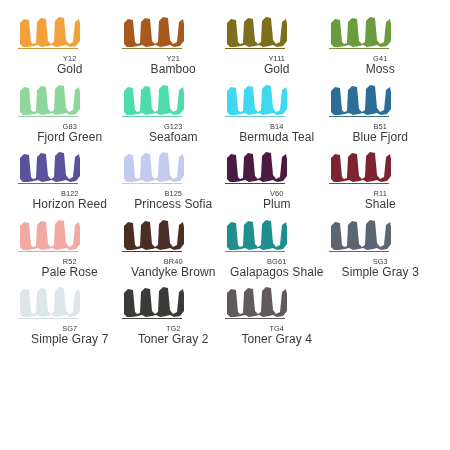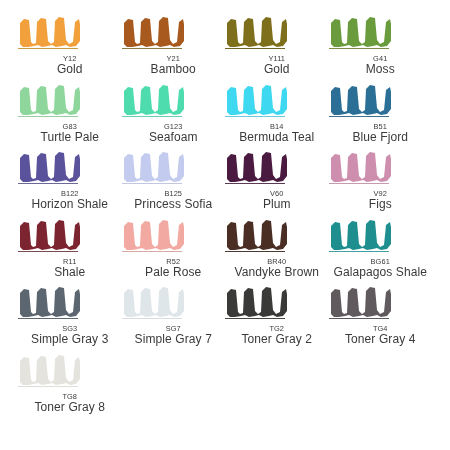--- a/index.html
+++ b/index.html
@@ -117,21 +117,21 @@
         <div class="swatch-name">Moss</div>
       </div>
       <div class="swatch-cell">
         <div class="swatch-mark-wrap">
           <svg viewBox="0 0 64 34" xmlns="http://www.w3.org/2000/svg">
             <path d="M2,30 L2,9 L6,5 L11,6 L13,28 L15,30 L18,29 L19,8 L23,4 L28,5 L30,27 L33,30 L36,28 L37,7 L41,3 L46,4 L48,26 L51,30 L55,28 L57,8 L61,5 L62,10 L62,27 L58,32 L52,33 L48,31 L44,32 L38,33 L34,31 L30,32 L24,33 L20,31 L16,32 L10,33 L5,33 Z" fill="#8ED69B"></path>
           </svg>
         </div>
         <div class="swatch-rule" style="background: rgb(155, 203, 163);"></div>
         <div class="swatch-code">G83</div>
-        <div class="swatch-name">Turtle Pale</div>
+        <div class="swatch-name">Fjord Green</div>
       </div>
       <div class="swatch-cell">
         <div class="swatch-mark-wrap">
           <svg viewBox="0 0 64 34" xmlns="http://www.w3.org/2000/svg">
             <path d="M2,30 L2,9 L6,5 L11,6 L13,28 L15,30 L18,29 L19,8 L23,4 L28,5 L30,27 L33,30 L36,28 L37,7 L41,3 L46,4 L48,26 L51,30 L55,28 L57,8 L61,5 L62,10 L62,27 L58,32 L52,33 L48,31 L44,32 L38,33 L34,31 L30,32 L24,33 L20,31 L16,32 L10,33 L5,33 Z" fill="#4EDCAE"></path>
           </svg>
         </div>
         <div class="swatch-rule" style="background: rgb(107, 205, 180);"></div>
         <div class="swatch-code">G123</div>
         <div class="swatch-name">Seafoam</div>
@@ -157,21 +157,21 @@
         <div class="swatch-name">Blue Fjord</div>
       </div>
       <div class="swatch-cell">
         <div class="swatch-mark-wrap">
           <svg viewBox="0 0 64 34" xmlns="http://www.w3.org/2000/svg">
             <path d="M2,30 L2,9 L6,5 L11,6 L13,28 L15,30 L18,29 L19,8 L23,4 L28,5 L30,27 L33,30 L36,28 L37,7 L41,3 L46,4 L48,26 L51,30 L55,28 L57,8 L61,5 L62,10 L62,27 L58,32 L52,33 L48,31 L44,32 L38,33 L34,31 L30,32 L24,33 L20,31 L16,32 L10,33 L5,33 Z" fill="#5B529C"></path>
           </svg>
         </div>
         <div class="swatch-rule" style="background: rgb(109, 106, 155);"></div>
         <div class="swatch-code">B122</div>
-        <div class="swatch-name">Horizon Shale</div>
+        <div class="swatch-name">Horizon Reed</div>
       </div>
       <div class="swatch-cell">
         <div class="swatch-mark-wrap">
           <svg viewBox="0 0 64 34" xmlns="http://www.w3.org/2000/svg">
             <path d="M2,30 L2,9 L6,5 L11,6 L13,28 L15,30 L18,29 L19,8 L23,4 L28,5 L30,27 L33,30 L36,28 L37,7 L41,3 L46,4 L48,26 L51,30 L55,28 L57,8 L61,5 L62,10 L62,27 L58,32 L52,33 L48,31 L44,32 L38,33 L34,31 L30,32 L24,33 L20,31 L16,32 L10,33 L5,33 Z" fill="#C3CBEE"></path>
           </svg>
         </div>
         <div class="swatch-rule" style="background: rgb(194, 200, 224);"></div>
         <div class="swatch-code">B125</div>
         <div class="swatch-name">Princess Sofia</div>
@@ -182,30 +182,20 @@
             <path d="M2,30 L2,9 L6,5 L11,6 L13,28 L15,30 L18,29 L19,8 L23,4 L28,5 L30,27 L33,30 L36,28 L37,7 L41,3 L46,4 L48,26 L51,30 L55,28 L57,8 L61,5 L62,10 L62,27 L58,32 L52,33 L48,31 L44,32 L38,33 L34,31 L30,32 L24,33 L20,31 L16,32 L10,33 L5,33 Z" fill="#4A1A40"></path>
           </svg>
         </div>
         <div class="swatch-rule" style="background: rgb(90, 58, 87);"></div>
         <div class="swatch-code">V60</div>
         <div class="swatch-name">Plum</div>
       </div>
       <div class="swatch-cell">
         <div class="swatch-mark-wrap">
           <svg viewBox="0 0 64 34" xmlns="http://www.w3.org/2000/svg">
-            <path d="M2,30 L2,9 L6,5 L11,6 L13,28 L15,30 L18,29 L19,8 L23,4 L28,5 L30,27 L33,30 L36,28 L37,7 L41,3 L46,4 L48,26 L51,30 L55,28 L57,8 L61,5 L62,10 L62,27 L58,32 L52,33 L48,31 L44,32 L38,33 L34,31 L30,32 L24,33 L20,31 L16,32 L10,33 L5,33 Z" fill="#CE8FAE"></path>
-          </svg>
-        </div>
-        <div class="swatch-rule" style="background: rgb(198, 155, 176);"></div>
-        <div class="swatch-code">V92</div>
-        <div class="swatch-name">Figs</div>
-      </div>
-      <div class="swatch-cell">
-        <div class="swatch-mark-wrap">
-          <svg viewBox="0 0 64 34" xmlns="http://www.w3.org/2000/svg">
             <path d="M2,30 L2,9 L6,5 L11,6 L13,28 L15,30 L18,29 L19,8 L23,4 L28,5 L30,27 L33,30 L36,28 L37,7 L41,3 L46,4 L48,26 L51,30 L55,28 L57,8 L61,5 L62,10 L62,27 L58,32 L52,33 L48,31 L44,32 L38,33 L34,31 L30,32 L24,33 L20,31 L16,32 L10,33 L5,33 Z" fill="#7C2430"></path>
           </svg>
         </div>
         <div class="swatch-rule" style="background: rgb(122, 74, 82);"></div>
         <div class="swatch-code">R11</div>
         <div class="swatch-name">Shale</div>
       </div>
       <div class="swatch-cell">
         <div class="swatch-mark-wrap">
           <svg viewBox="0 0 64 34" xmlns="http://www.w3.org/2000/svg">
@@ -268,25 +258,15 @@
       </div>
       <div class="swatch-cell">
         <div class="swatch-mark-wrap">
           <svg viewBox="0 0 64 34" xmlns="http://www.w3.org/2000/svg">
             <path d="M2,30 L2,9 L6,5 L11,6 L13,28 L15,30 L18,29 L19,8 L23,4 L28,5 L30,27 L33,30 L36,28 L37,7 L41,3 L46,4 L48,26 L51,30 L55,28 L57,8 L61,5 L62,10 L62,27 L58,32 L52,33 L48,31 L44,32 L38,33 L34,31 L30,32 L24,33 L20,31 L16,32 L10,33 L5,33 Z" fill="#605A5E"></path>
           </svg>
         </div>
         <div class="swatch-rule" style="background: rgb(94, 88, 92);"></div>
         <div class="swatch-code">TG4</div>
         <div class="swatch-name">Toner Gray 4</div>
-      </div>
-      <div class="swatch-cell">
-        <div class="swatch-mark-wrap">
-          <svg viewBox="0 0 64 34" xmlns="http://www.w3.org/2000/svg">
-            <path d="M2,30 L2,9 L6,5 L11,6 L13,28 L15,30 L18,29 L19,8 L23,4 L28,5 L30,27 L33,30 L36,28 L37,7 L41,3 L46,4 L48,26 L51,30 L55,28 L57,8 L61,5 L62,10 L62,27 L58,32 L52,33 L48,31 L44,32 L38,33 L34,31 L30,32 L24,33 L20,31 L16,32 L10,33 L5,33 Z" fill="#E4E3DD"></path>
-          </svg>
-        </div>
-        <div class="swatch-rule" style="background: rgb(222, 221, 215);"></div>
-        <div class="swatch-code">TG8</div>
-        <div class="swatch-name">Toner Gray 8</div>
       </div>
     </div>
 </div>
 
 </body></html>

